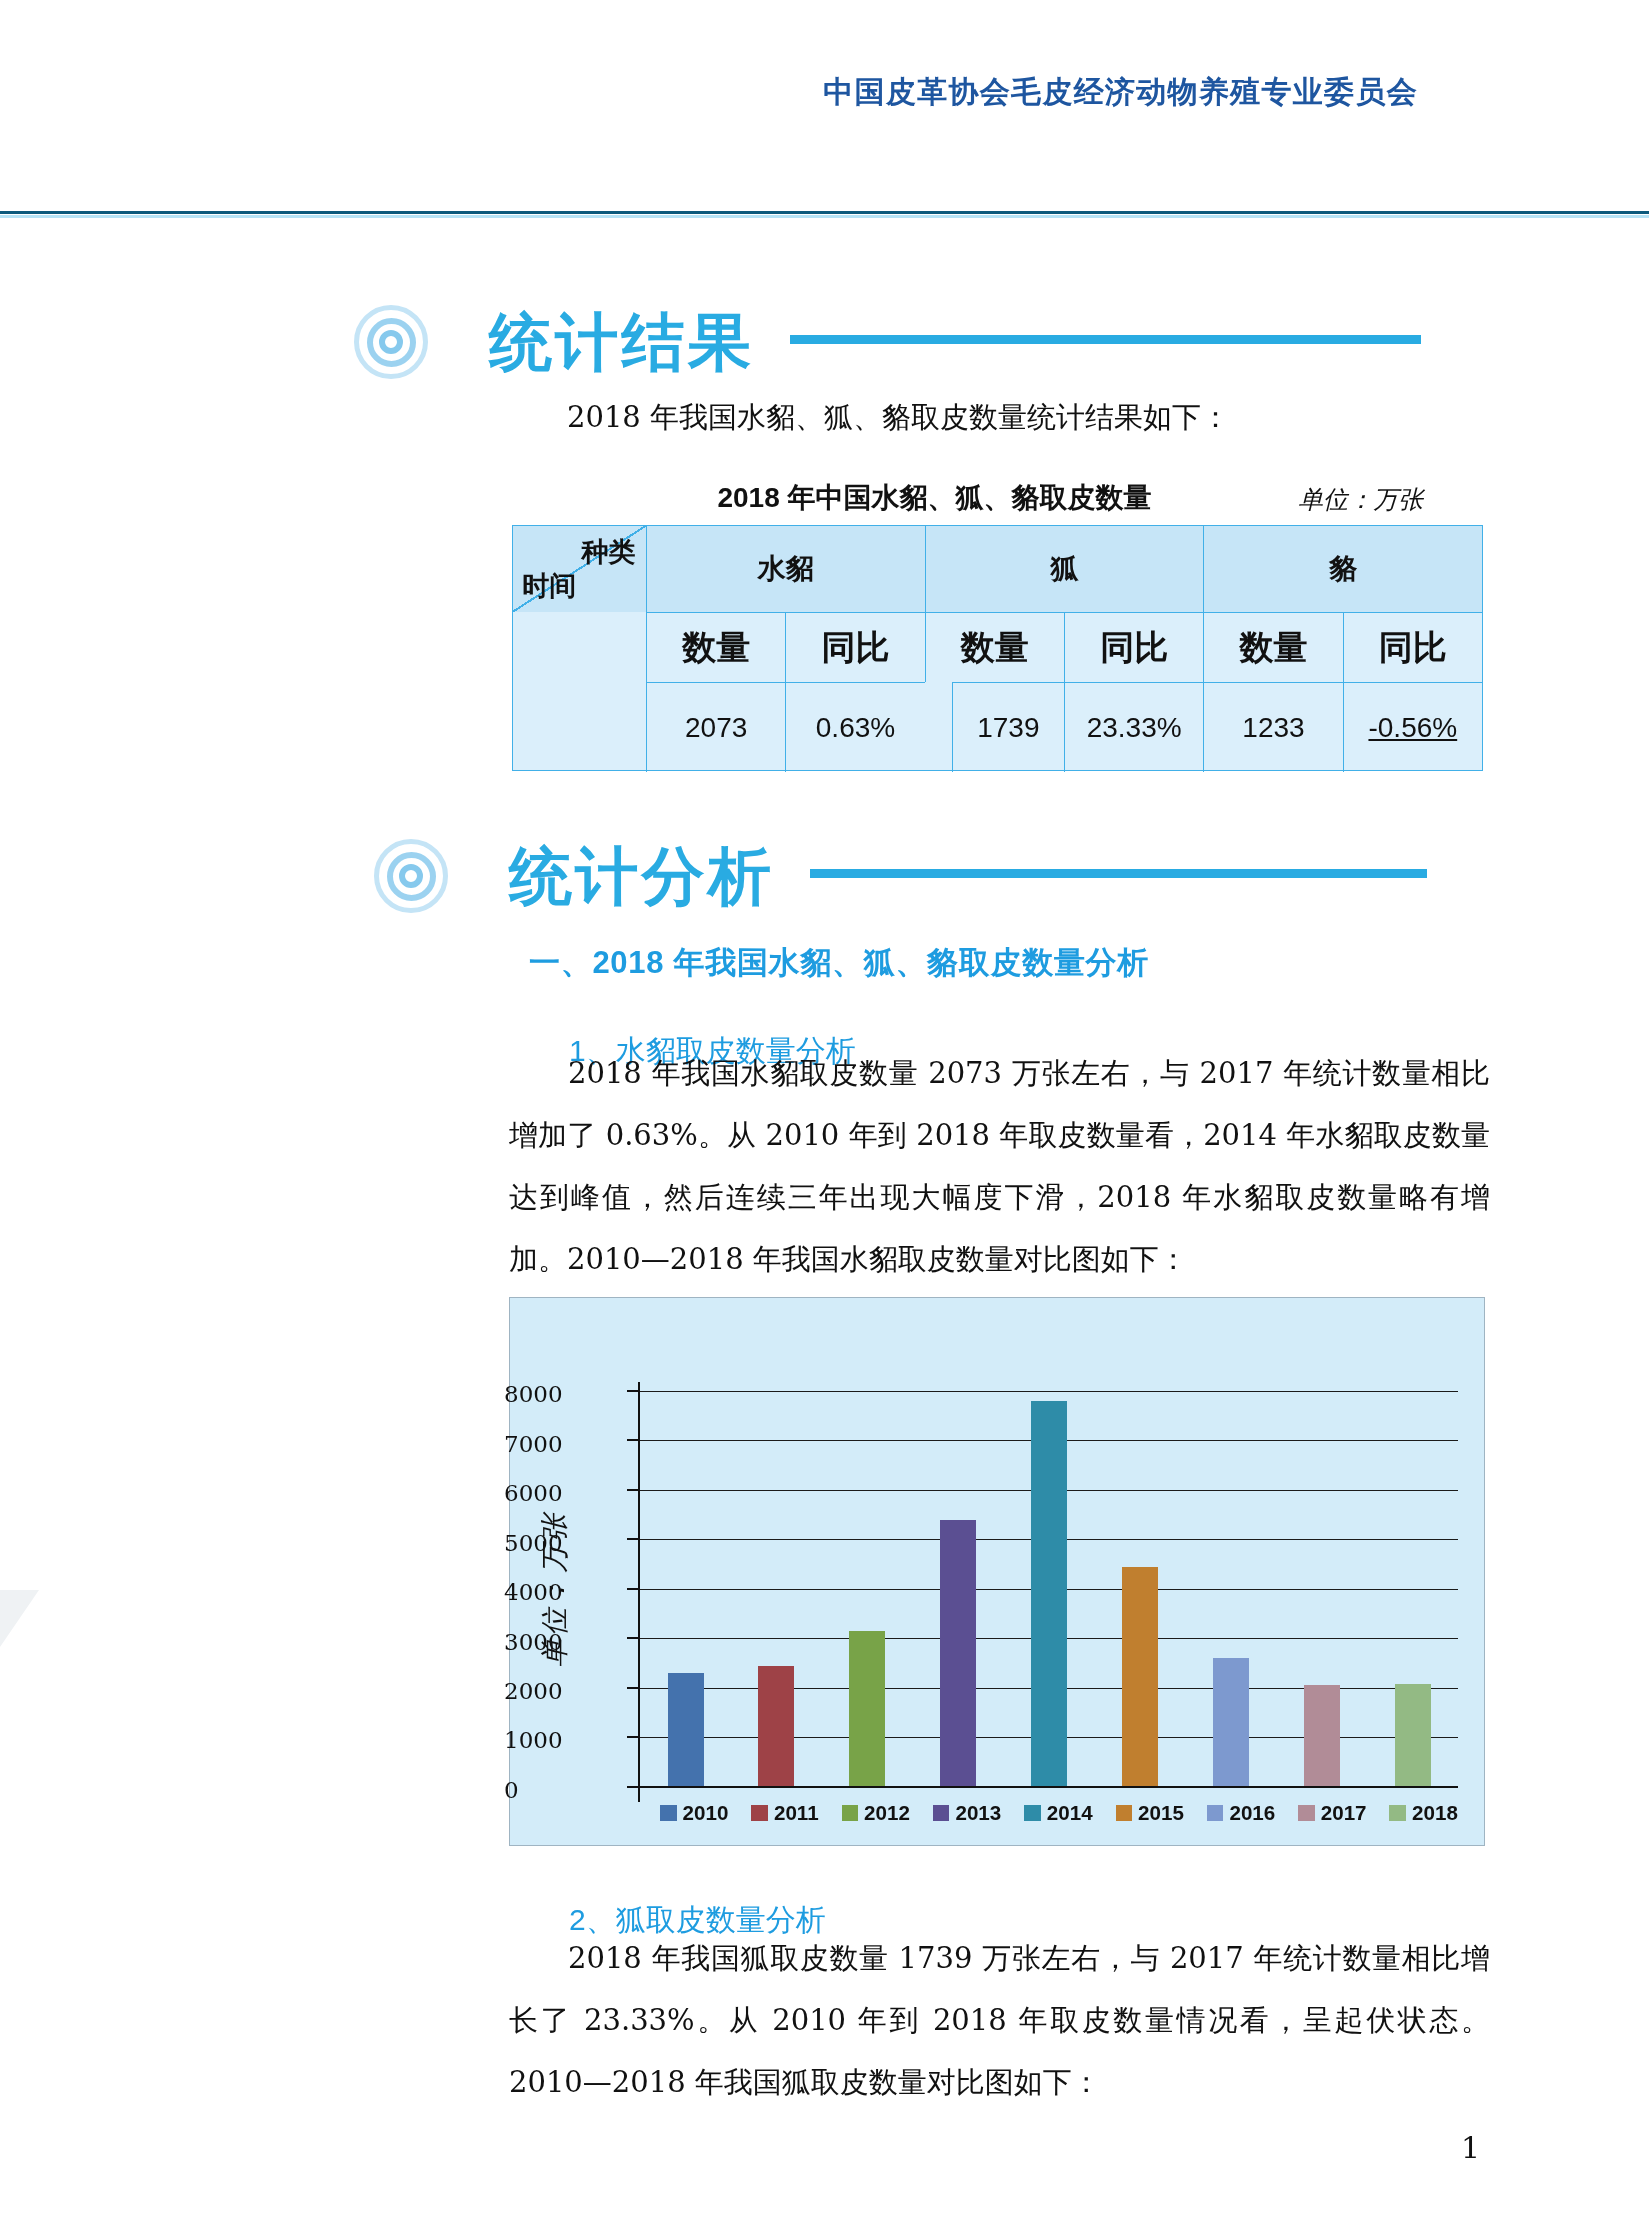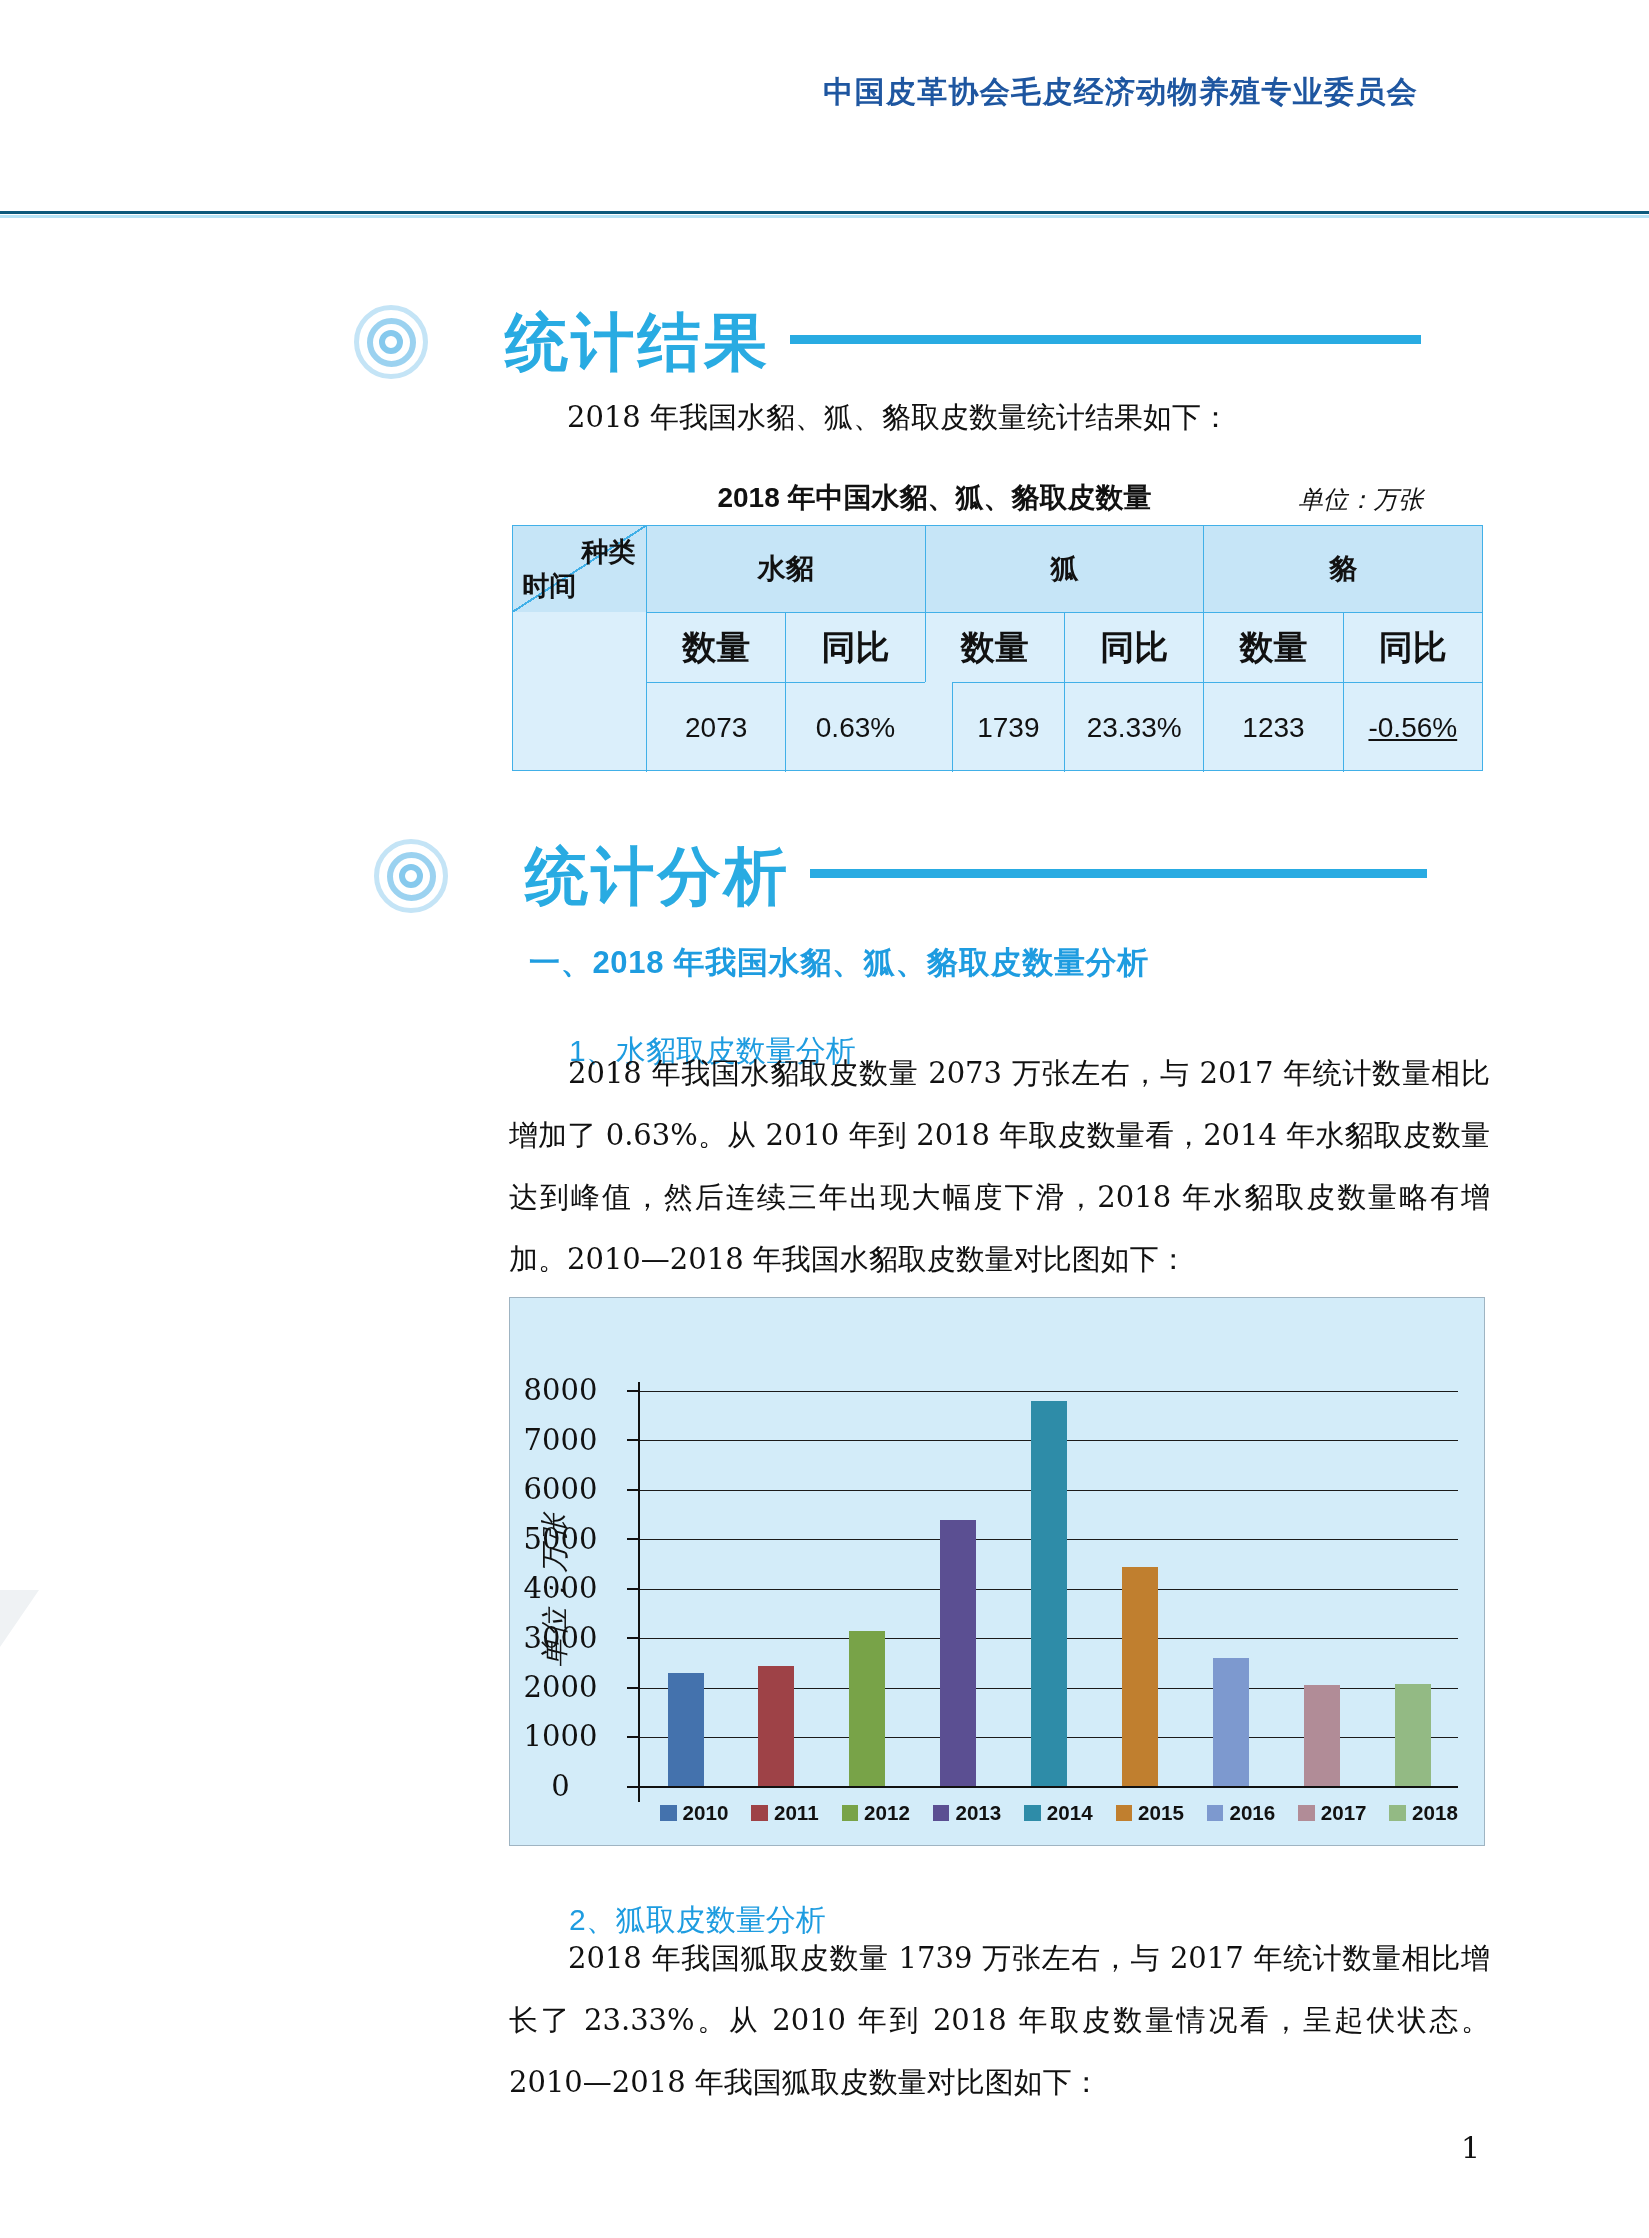--- a/index.html
+++ b/index.html
@@ -23,21 +23,21 @@
   .rule-light{position:absolute;left:0;top:215px;width:100%;height:2.7px;background:#b5e3f6;}
 
   
   .sec{position:absolute;display:flex;align-items:center;}
   .ring1{width:74px;height:74px;border-radius:50%;border:5.3px solid #c4e4f6;
     display:flex;align-items:center;justify-content:center;flex:0 0 auto;}
   .ring2{width:49px;height:49px;border-radius:50%;border:6.7px solid #9bd2f0;
     display:flex;align-items:center;justify-content:center;}
   .ring3{width:24px;height:24px;border-radius:50%;border:6px solid #86c9ed;background:#fff;}
   .sec-title{font-size:63px;font-weight:bold;color:var(--accent);letter-spacing:3.3px;
-    margin-left:77px;white-space:nowrap;line-height:1;}
+    margin-left:61px;white-space:nowrap;line-height:1;}
   .sec-rule{position:absolute;height:8.6px;background:var(--accent);}
 
   
   .serif{font-family:"DejaVu Serif","Liberation Serif",serif;}
   .intro{position:absolute;left:567px;top:398px;font-size:29px;white-space:nowrap;}
   .para{position:absolute;left:509px;width:981px;font-size:29px;line-height:62px;
     text-align:justify;text-indent:59px;color:#111;}
   .h1{position:absolute;left:529px;top:942px;font-size:31px;font-weight:bold;
     color:var(--heading-blue);letter-spacing:0.7px;white-space:nowrap;}
   .h2{position:absolute;left:569px;font-size:30px;font-weight:normal;
@@ -66,21 +66,21 @@
 
   
   .chart-panel{position:absolute;left:509px;top:1297px;width:976px;height:549px;
     background:var(--chart-bg);border:1.3px solid #9fb4c2;}
   .chart-title{margin-top:33px;text-align:center;font-size:28px;font-weight:bold;color:#111;}
   .plot{position:absolute;left:130px;top:93px;width:818px;height:396px;}
   .axis-y{position:absolute;left:-2px;top:-9.3px;width:2px;height:420px;background:#111;z-index:3;}
   .grid-line{position:absolute;left:0;width:100%;height:1.3px;background:var(--grid-line);z-index:1;}
   .grid-line.base{height:2px;background:#111;z-index:3;left:-2px;width:calc(100% + 2px);}
   .y-tick{position:absolute;left:-12.6px;width:10.6px;height:2px;background:#111;z-index:3;}
-  .y-tick-label{position:absolute;left:-136px;width:113px;text-align:center;font-size:29px;
+  .y-tick-label{position:absolute;left:-136px;width:113px;text-align:left;font-size:23px;
     font-family:"DejaVu Serif","Liberation Serif",serif;color:#111;}
   .y-axis-label{position:absolute;left:-241px;top:182px;width:306px;height:32px;text-align:center;
     transform:rotate(-90deg);font-family:"DejaVu Serif","Liberation Serif",serif;
     font-style:italic;font-size:28px;letter-spacing:3.3px;color:#111;}
   .bar{position:absolute;bottom:0;width:36px;z-index:2;}
   .legend{position:absolute;left:130px;top:495px;width:818px;height:40px;display:flex;
     justify-content:space-between;align-items:center;}
   .legend-item{display:flex;align-items:center;gap:6px;padding-left:20px;}
   .legend-swatch{width:16.6px;height:16.6px;flex:0 0 auto;}
   .legend-label{font-size:20.6px;font-weight:bold;color:#111;}

